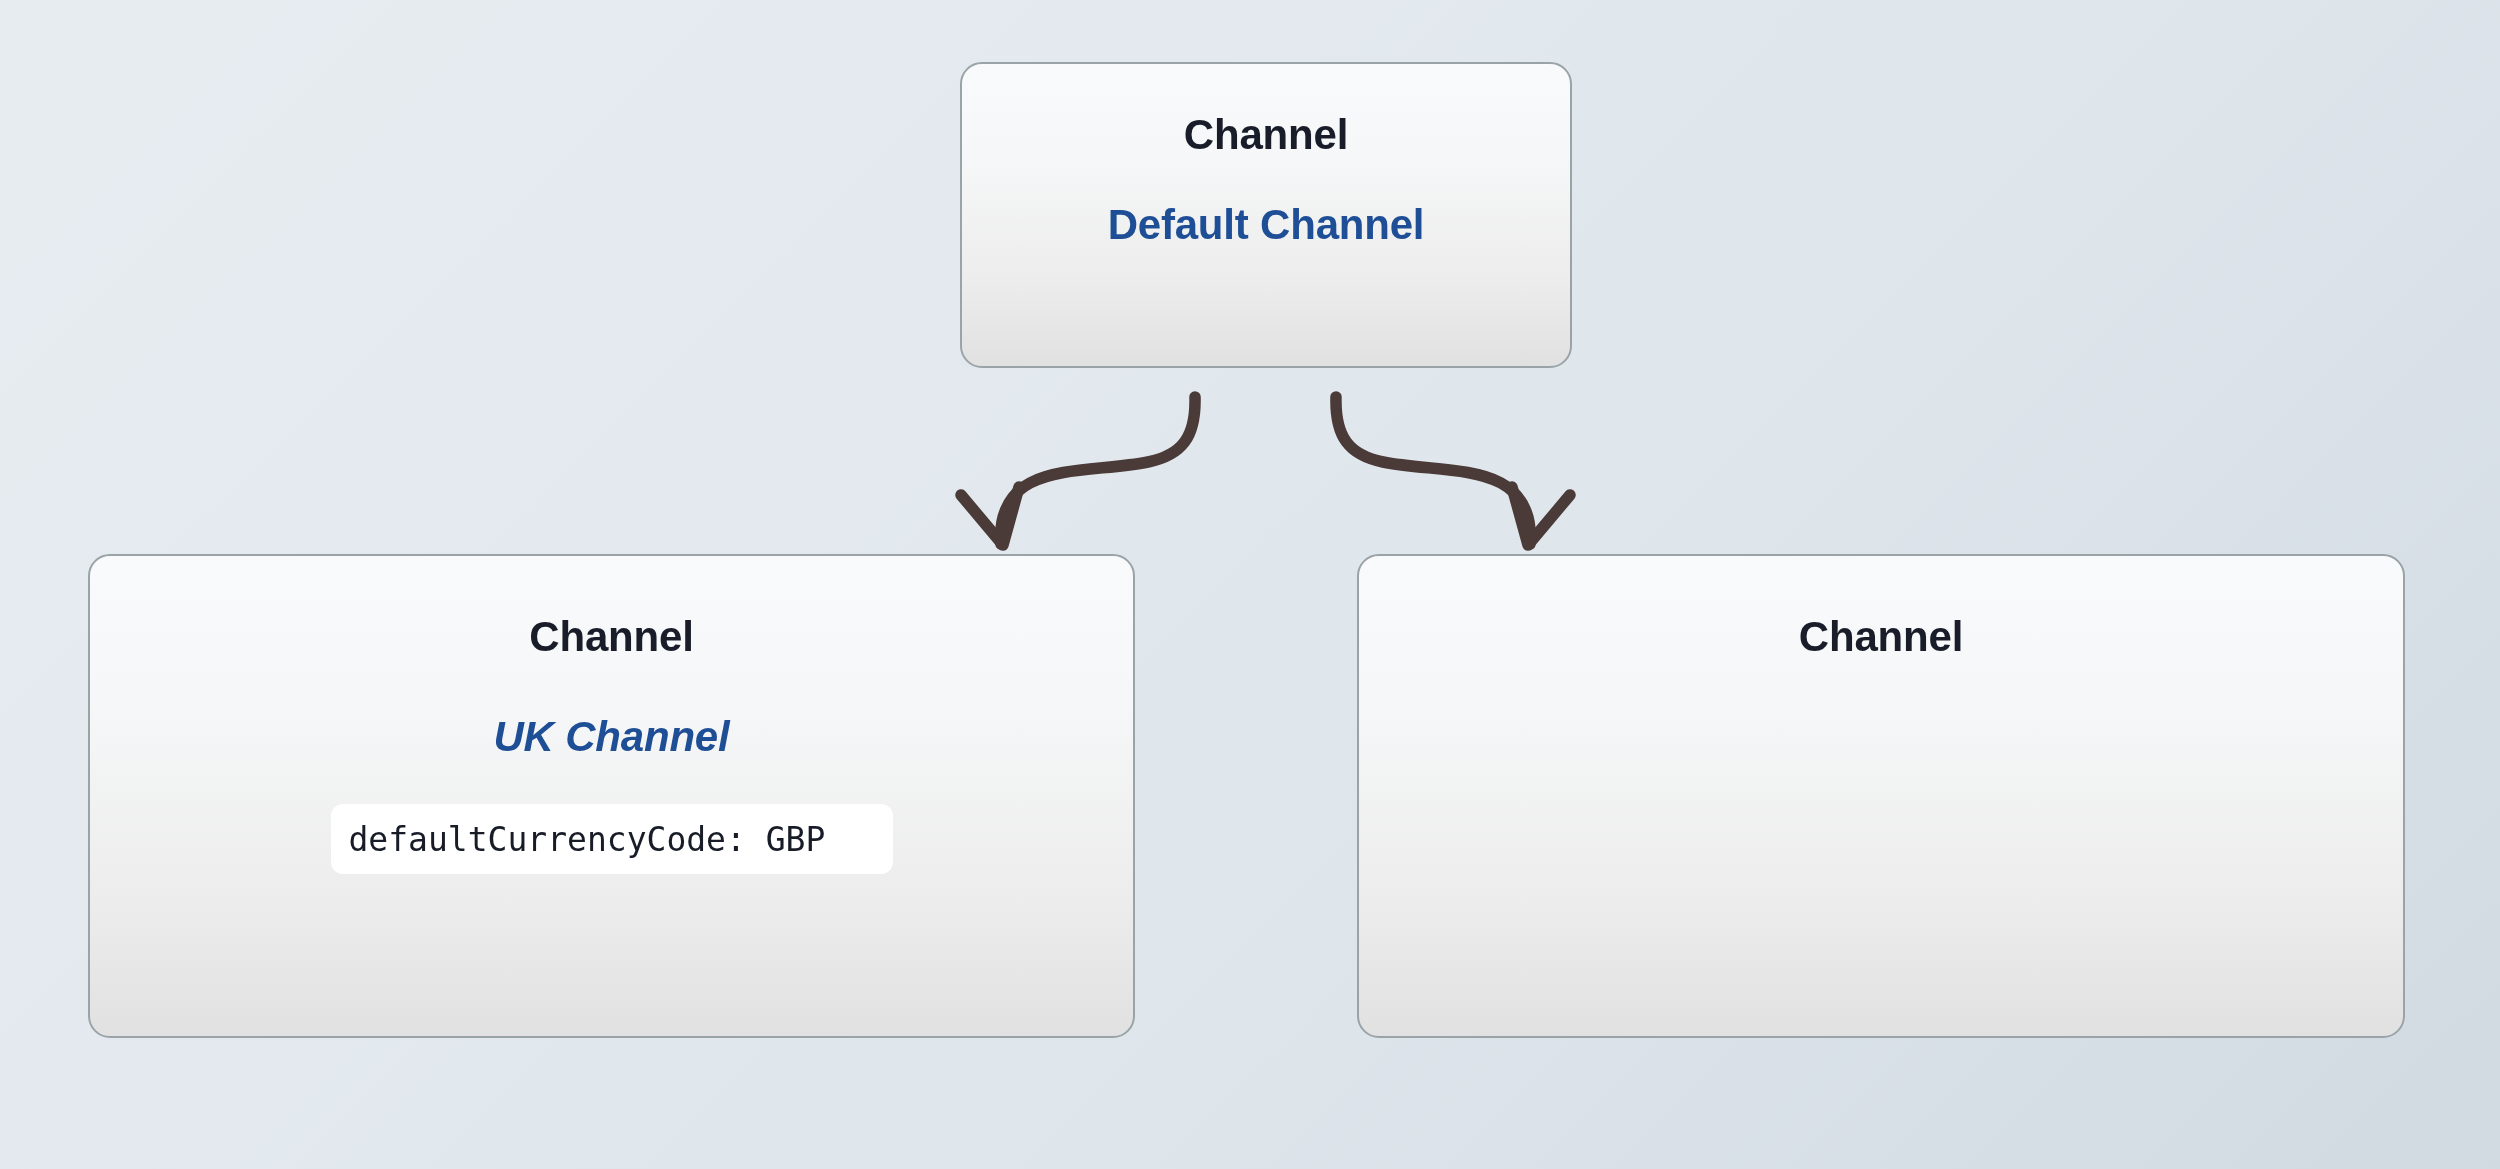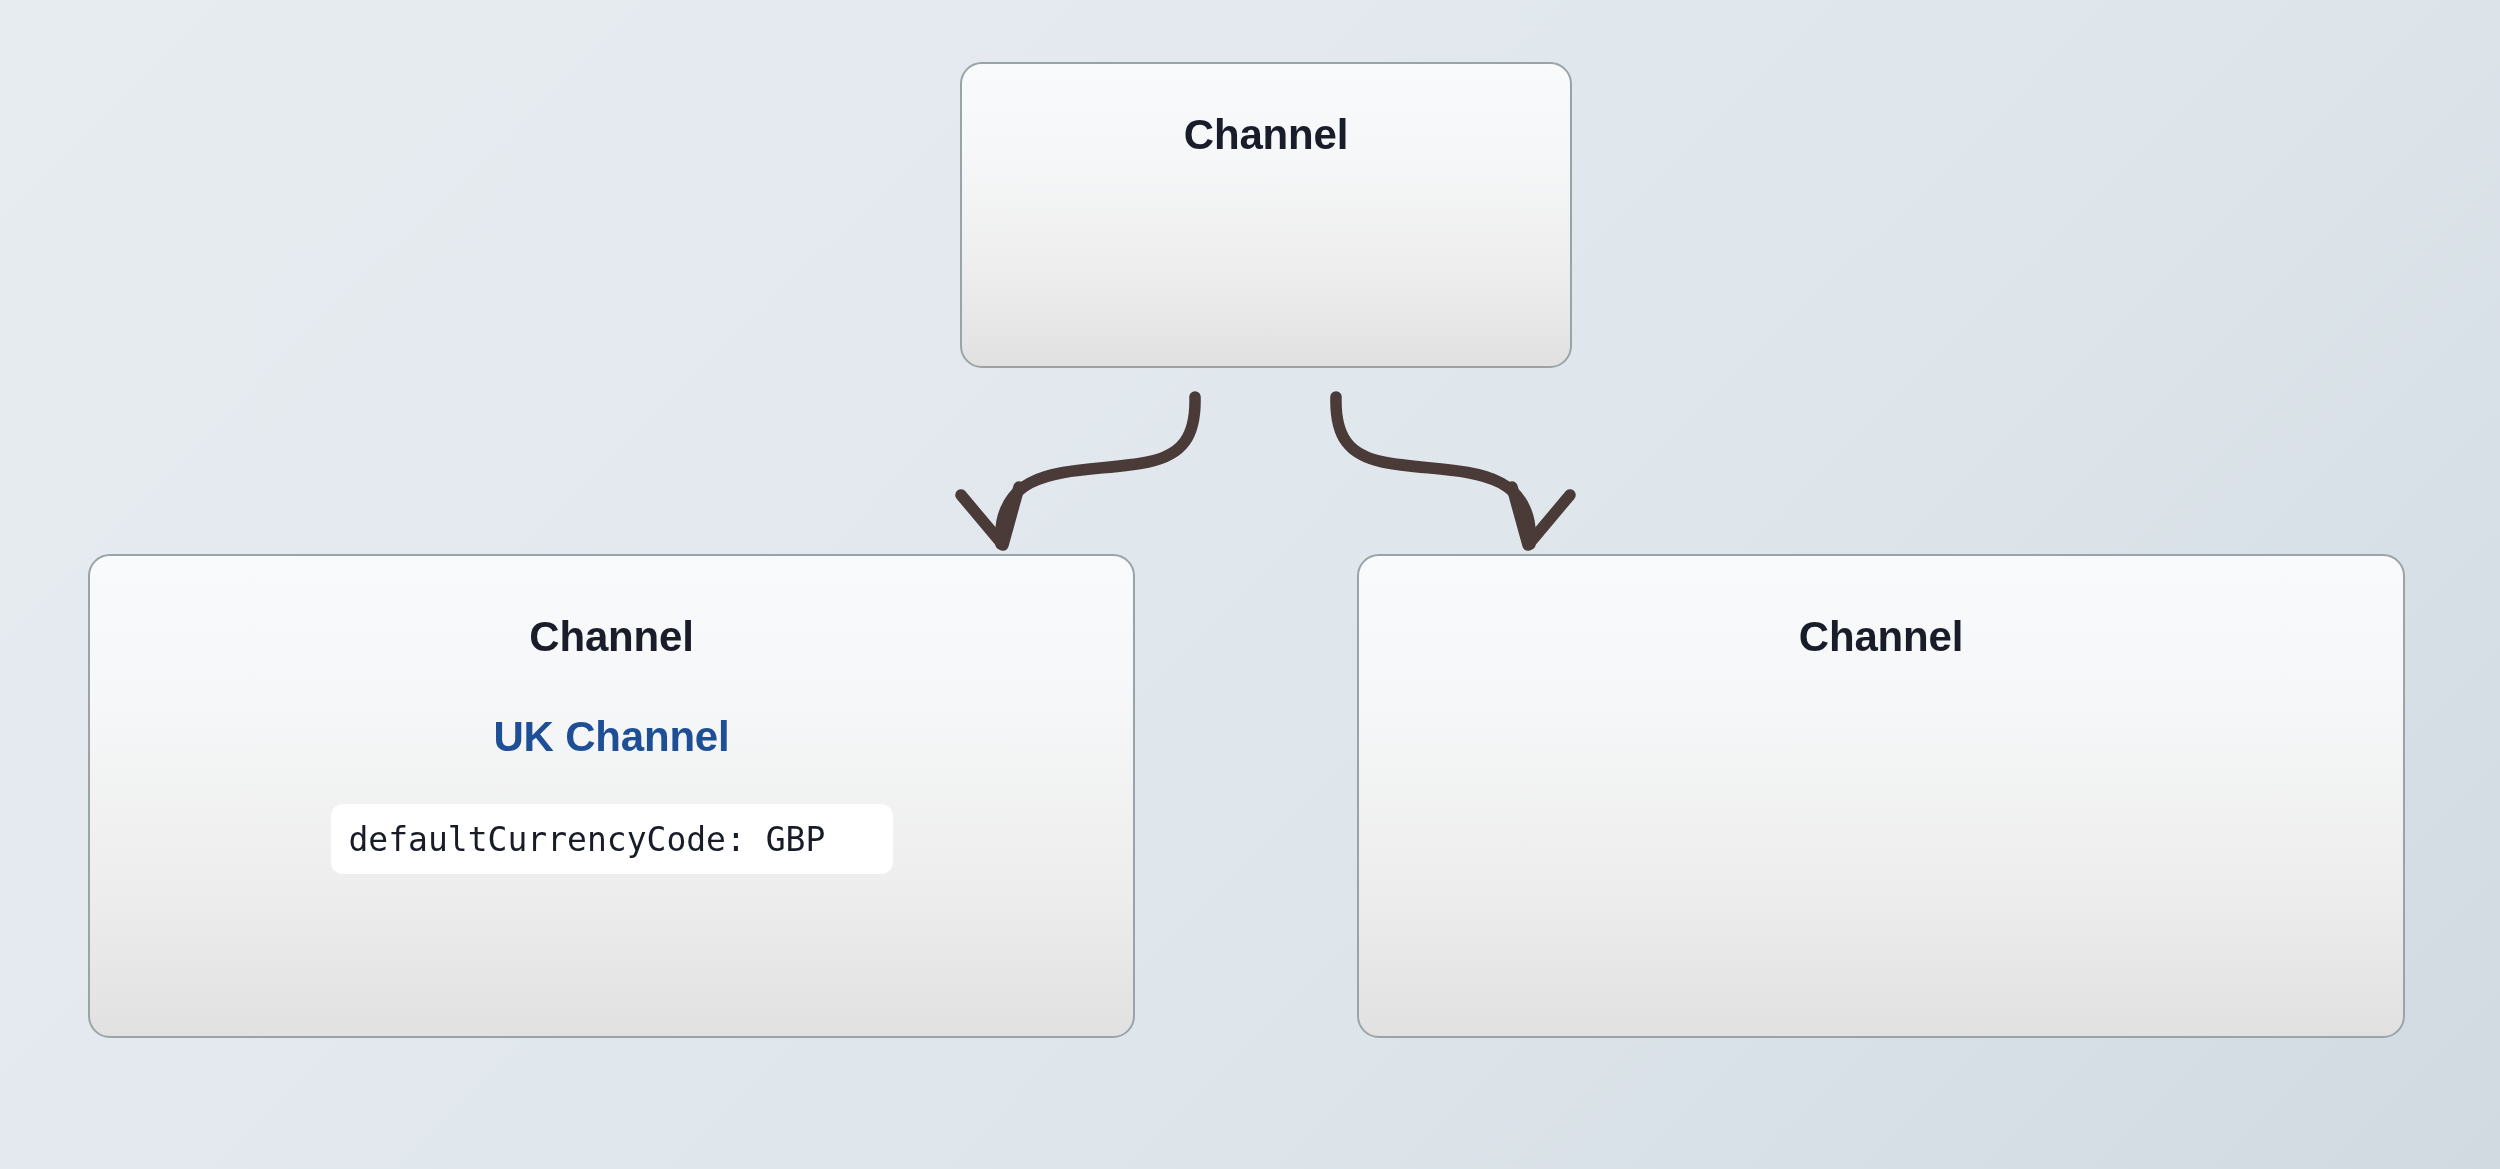--- a/index.html
+++ b/index.html
@@ -76,21 +76,21 @@
   }
 
   
   .node-root .node-type { margin-top: 50px; }
   .node-root .node-name { margin-top: 48px; }
 
   
   .node-left .node-type,
   .node-right .node-type { margin-top: 60px; }
   .node-left .node-name,
-  .node-right .node-name { margin-top: 58px; }
+  .node-right .node-name { margin-top: 58px; font-style: italic; }
 
   .props {
     margin-top: 46px;
     width: 100%;
     display: flex;
     flex-direction: column;
     align-items: center;
     justify-content: center;
   }
   .prop-chip {
@@ -128,20 +128,21 @@
       <path d="M 1336 397
                C 1335 437, 1349 455, 1383 462
                C 1423 470, 1471 467, 1501 483
                C 1525 496, 1532 520, 1530 544"></path>
       <path d="M 1570 495 L 1528 545 L 1512 487"></path>
     </g>
   </svg>
 
   <div class="node node-root">
     <div class="node-type">Channel</div>
+    <div class="node-name">Default Channel</div>
   </div>
 
   <div class="node node-left">
     <div class="node-type">Channel</div>
     <div class="node-name">UK Channel</div>
     <div class="props">
       <div class="prop-chip">
         <span class="prop-text">defaultCurrencyCode: GBP</span>
       </div>
     </div>

